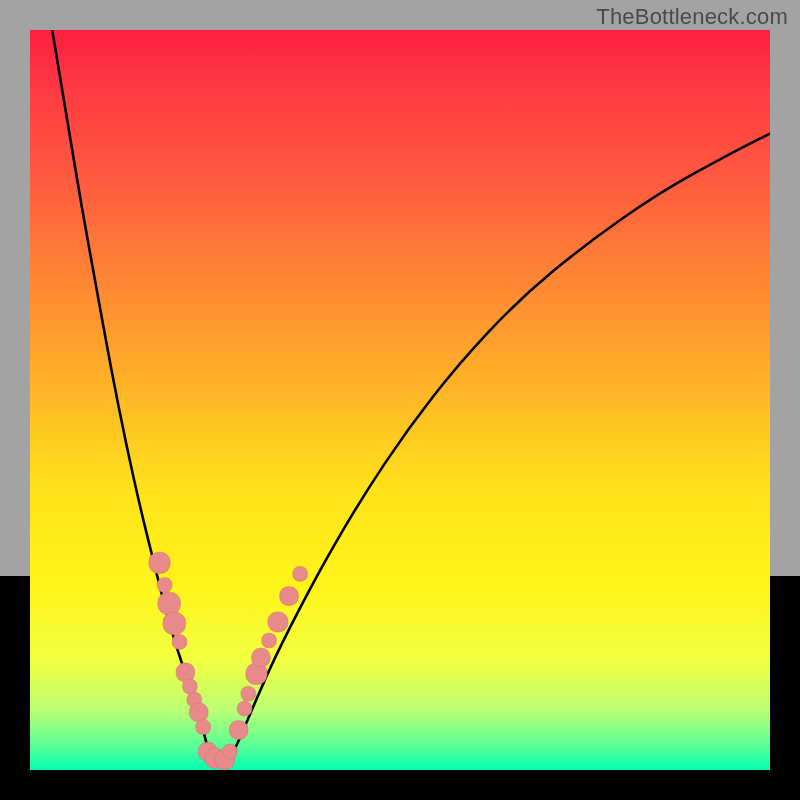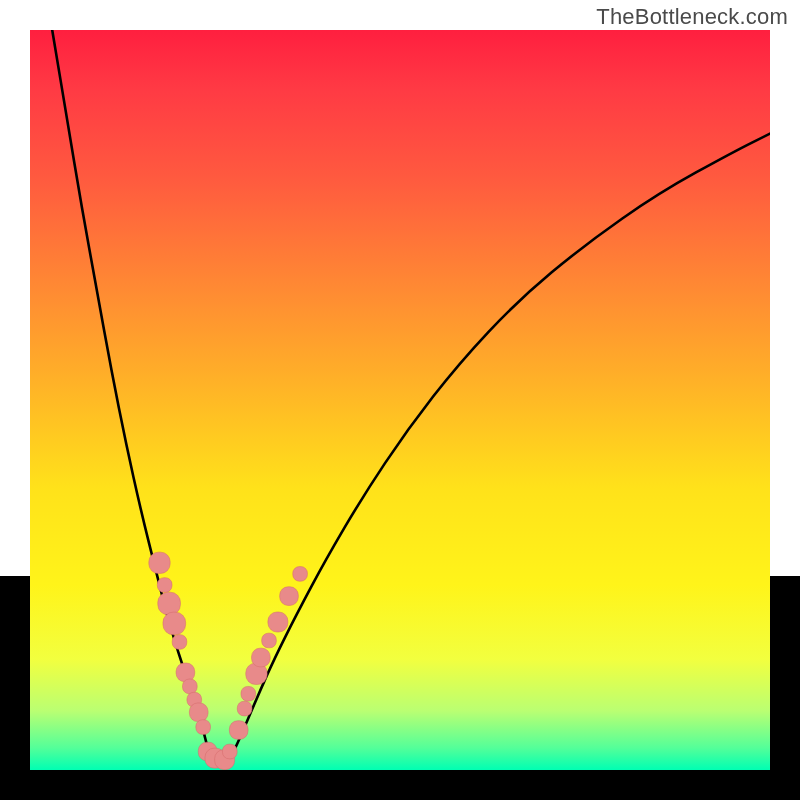--- a/index.html
+++ b/index.html
@@ -9,21 +9,21 @@
     height: 800px;
     overflow: hidden;
     background: #000;
     font-family: Arial, Helvetica, sans-serif;
   }
   .frame {
     position: absolute;
     top: 0; left: 0;
     width: 800px;
     height: 576px;
-    background: #ffffff;
+    background: #a3a3a3;
   }
   .plot-area {
     position: absolute;
     top: 30px;
     left: 30px;
     width: 740px;
     height: 740px;
     overflow: hidden;
   }
   .gradient-bg {

